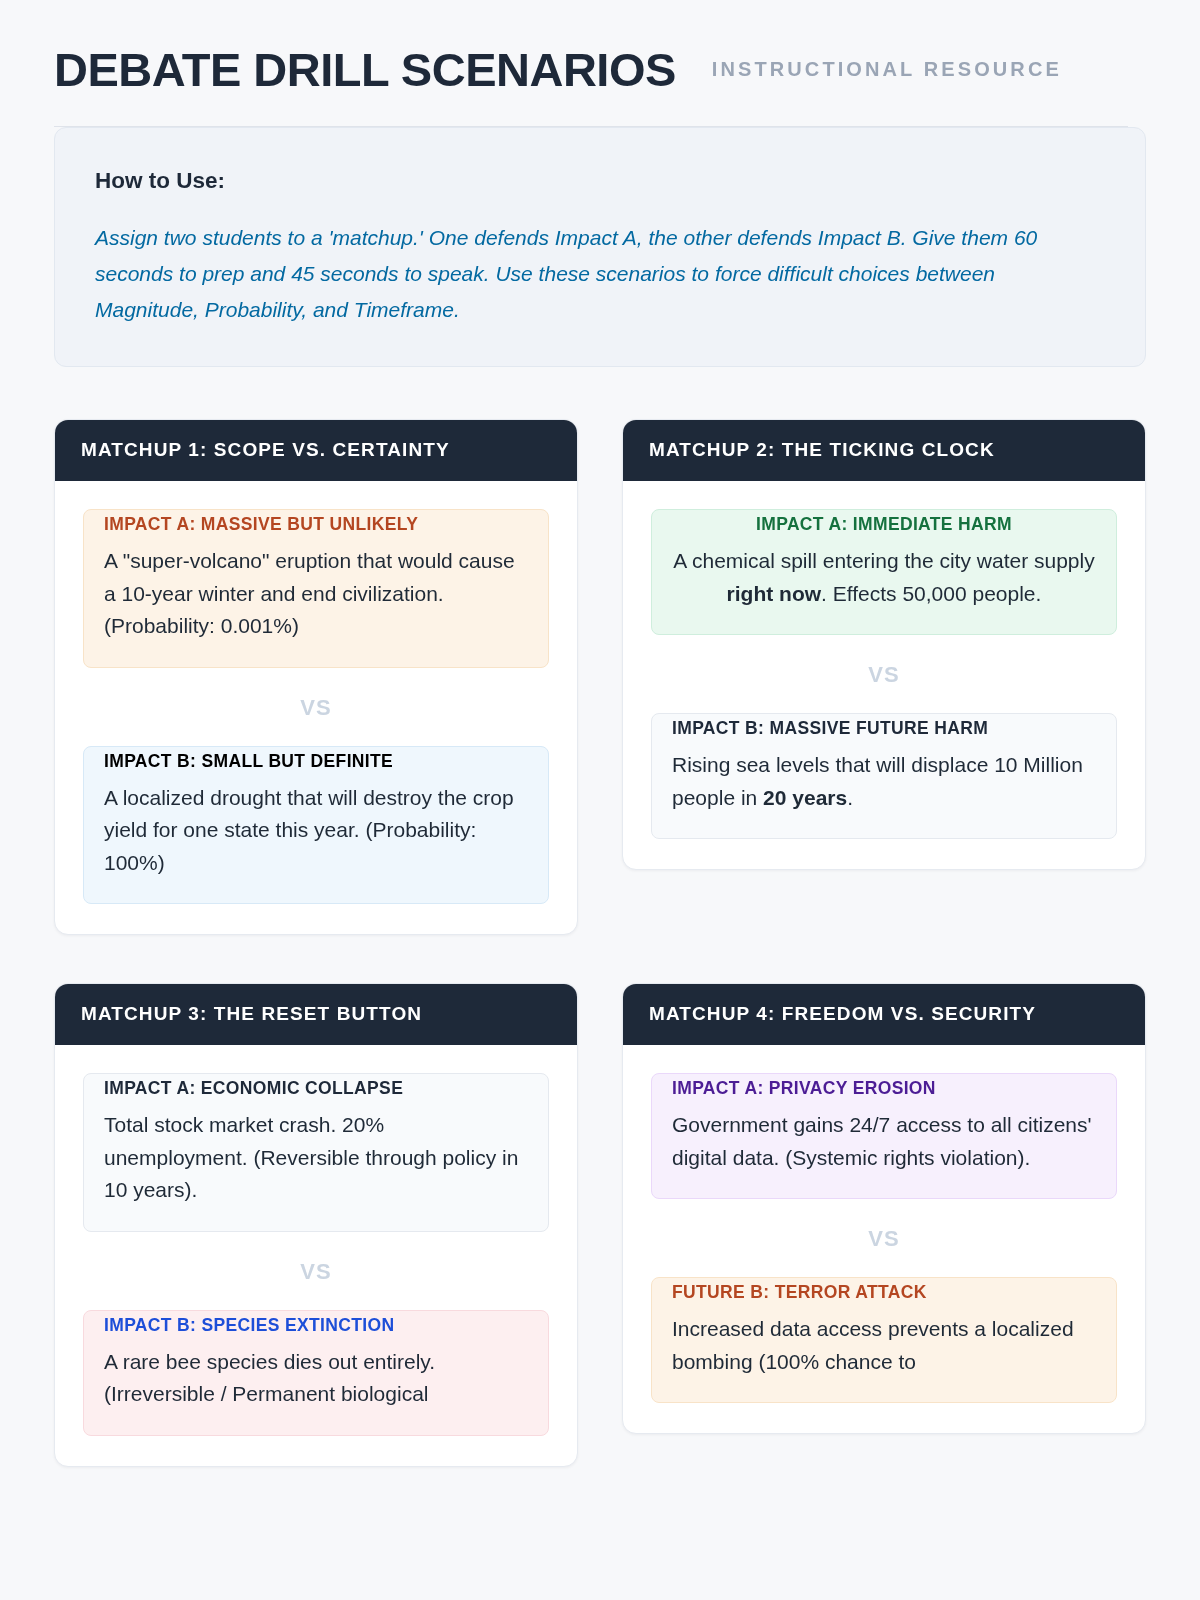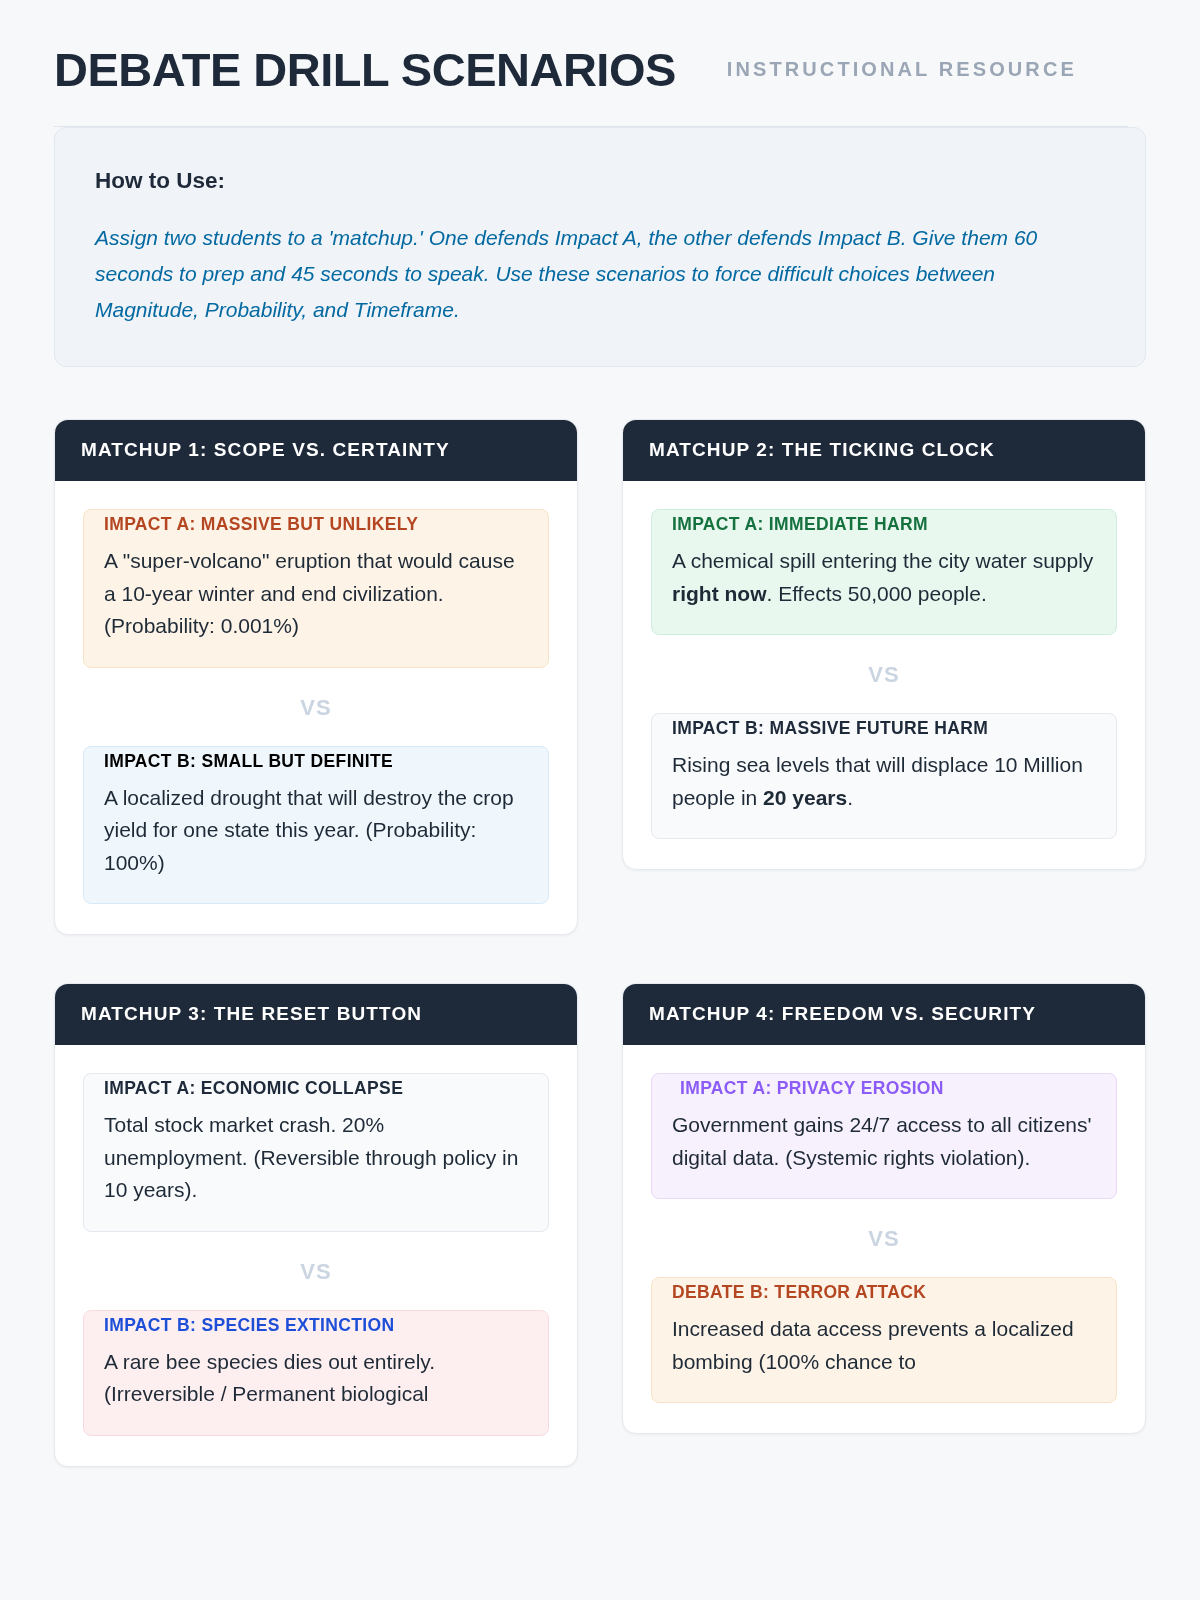--- a/index.html
+++ b/index.html
@@ -23,21 +23,21 @@
     overflow: hidden;
   }
 
   
   .header {
     padding-top: 44px;
   }
   .header-top {
     display: flex;
     align-items: baseline;
-    gap: 51px;
+    gap: 36px;
   }
   .page-title {
     font-size: 47px;
     font-weight: bold;
     letter-spacing: -0.5px;
     color: #1e2939;
     line-height: 1.1;
     white-space: nowrap;
   }
   .kicker {
@@ -139,31 +139,31 @@
     padding: 27px 0 25px 0;
   }
 
   
   .v-orange  { background: #fdf3e7; border-color: #f8e3c8; }
   .v-orange  .impact-label { color: #b44621; }
 
   .v-blue    { background: #eff7fd; border-color: #d7e9f7; }
   .v-blue    .impact-label { color: #000000; }
 
-  .v-green   { background: #e9f8ef; border-color: #cfeedd; }
+  .v-green   { background: #e9f8ef; border-color: #cfeedd; text-align: center; }
   .v-green   .impact-label { color: #15713e; }
 
   .v-neutral { background: #f8fafc; border-color: #e5e9ef; }
   .v-neutral .impact-label { color: #1e2939; }
 
   .v-red     { background: #fdeff0; border-color: #f8dade; }
   .v-red     .impact-label { color: #1d4ed8; }
 
   .v-purple  { background: #f7f0fd; border-color: #ead8fa; }
-  .v-purple  .impact-label { color: #8b5cf6; margin-left: 8px; }
+  .v-purple  .impact-label { color: #4c1d95; }
 </style>
 </head>
 <body>
 
 <div class="page">
 
   <div class="header">
     <div class="header-top">
       <div class="page-title">DEBATE DRILL SCENARIOS</div>
       <div class="kicker">INSTRUCTIONAL RESOURCE</div>
@@ -225,20 +225,20 @@
 
     <div class="card">
       <div class="card-header">MATCHUP 4: FREEDOM VS. SECURITY</div>
       <div class="card-body">
         <div class="impact v-purple">
           <div class="impact-label">IMPACT A: PRIVACY EROSION</div>
           <div class="impact-text">Government gains 24/7 access to all citizens' digital data. (Systemic rights violation).</div>
         </div>
         <div class="vs">VS</div>
         <div class="impact v-orange">
-          <div class="impact-label">DEBATE B: TERROR ATTACK</div>
+          <div class="impact-label">FUTURE B: TERROR ATTACK</div>
           <div class="impact-text">Increased data access prevents a localized bombing (100% chance to</div>
         </div>
       </div>
     </div>
 
   </div>
 </div>
 
 </body></html>

